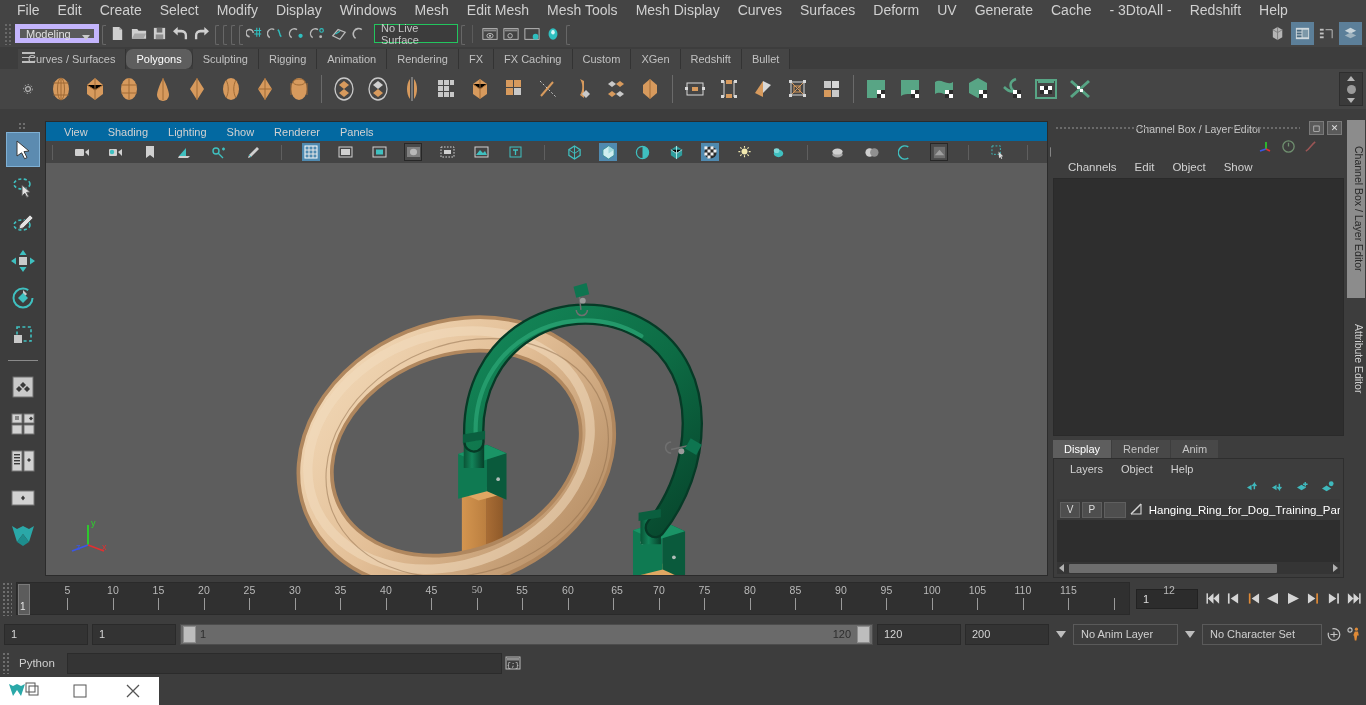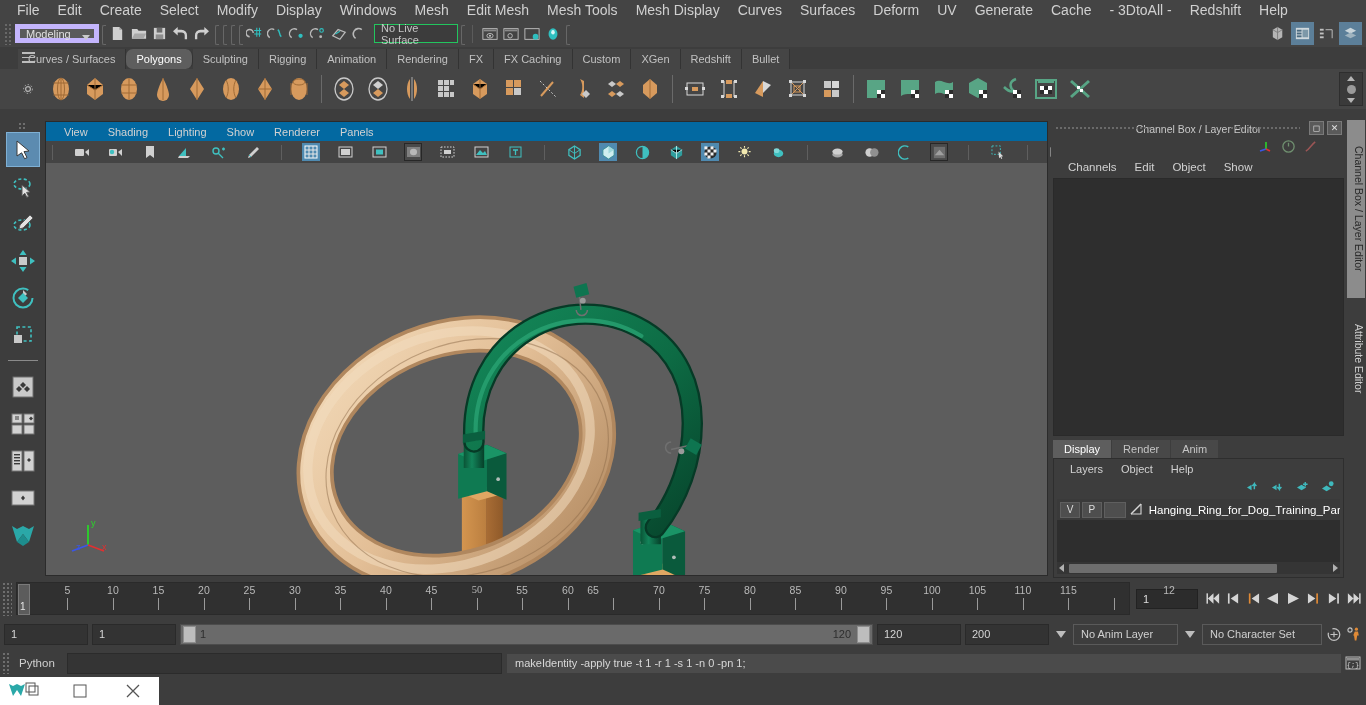--- a/index.html
+++ b/index.html
@@ -1212,21 +1212,21 @@
         <div class="ts-num" style="left: 368.9px;">40</div>
         <div class="ts-tick" style="left: 414.4px;"></div>
         <div class="ts-num" style="left: 414.4px;">45</div>
         <div class="ts-tick" style="left: 459.9px;"></div>
         <div class="ts-num" style="left: 459.9px; font-family: Liberation Serif, serif;">50</div>
         <div class="ts-tick" style="left: 505.4px;"></div>
         <div class="ts-num" style="left: 493px; margin-left: 12px;">55</div>
         <div class="ts-tick" style="left: 550.9px;"></div>
         <div class="ts-num" style="left: 550.9px;">60</div>
         <div class="ts-tick" style="left: 596.4px;"></div>
-        <div class="ts-num" style="left: 576px;">65</div>
+        <div class="ts-num" style="left: 600px;">65</div>
         <div class="ts-tick" style="left: 641.9px;"></div>
         <div class="ts-num" style="left: 641.9px;">70</div>
         <div class="ts-tick" style="left: 687.4px;"></div>
         <div class="ts-num" style="left: 687.4px;">75</div>
         <div class="ts-tick" style="left: 732.9px;"></div>
         <div class="ts-num" style="left: 732.9px;">80</div>
         <div class="ts-tick" style="left: 778.4px;"></div>
         <div class="ts-num" style="left: 778.4px;">85</div>
         <div class="ts-tick" style="left: 823.9px;"></div>
         <div class="ts-num" style="left: 823.9px;">90</div>
@@ -1345,23 +1345,20 @@
             <path d="M11 6h4l1 5h-2l-1 6h-2l-1-6h-1z"></path>
           </g>
         </svg>
     </div>
   </div>
 
   <div class="cmdline">
     <div class="cl-grip"></div>
     <div class="cl-label">Python</div>
     <div class="cl-input"></div>
-    <div class="cl-output">
-      <span>makeIdentity -apply true -t 1 -r 1 -s 1 -n 0 -pn 1;</span>
-    </div>
     <div class="cl-rt">
       <svg width="18" height="16" viewBox="0 0 18 16">
           <rect x="2" y="2" width="14" height="12" fill="none" stroke="#bcbcbc"></rect>
           <rect x="3" y="3" width="12" height="2.5" fill="#8e8e8e"></rect>
           <text x="9" y="12" font-size="7" fill="#d0d0d0" text-anchor="middle" font-family="Liberation Mono">{;}</text>
         </svg>
     </div>
   </div>
 
   <div class="taskbar">

